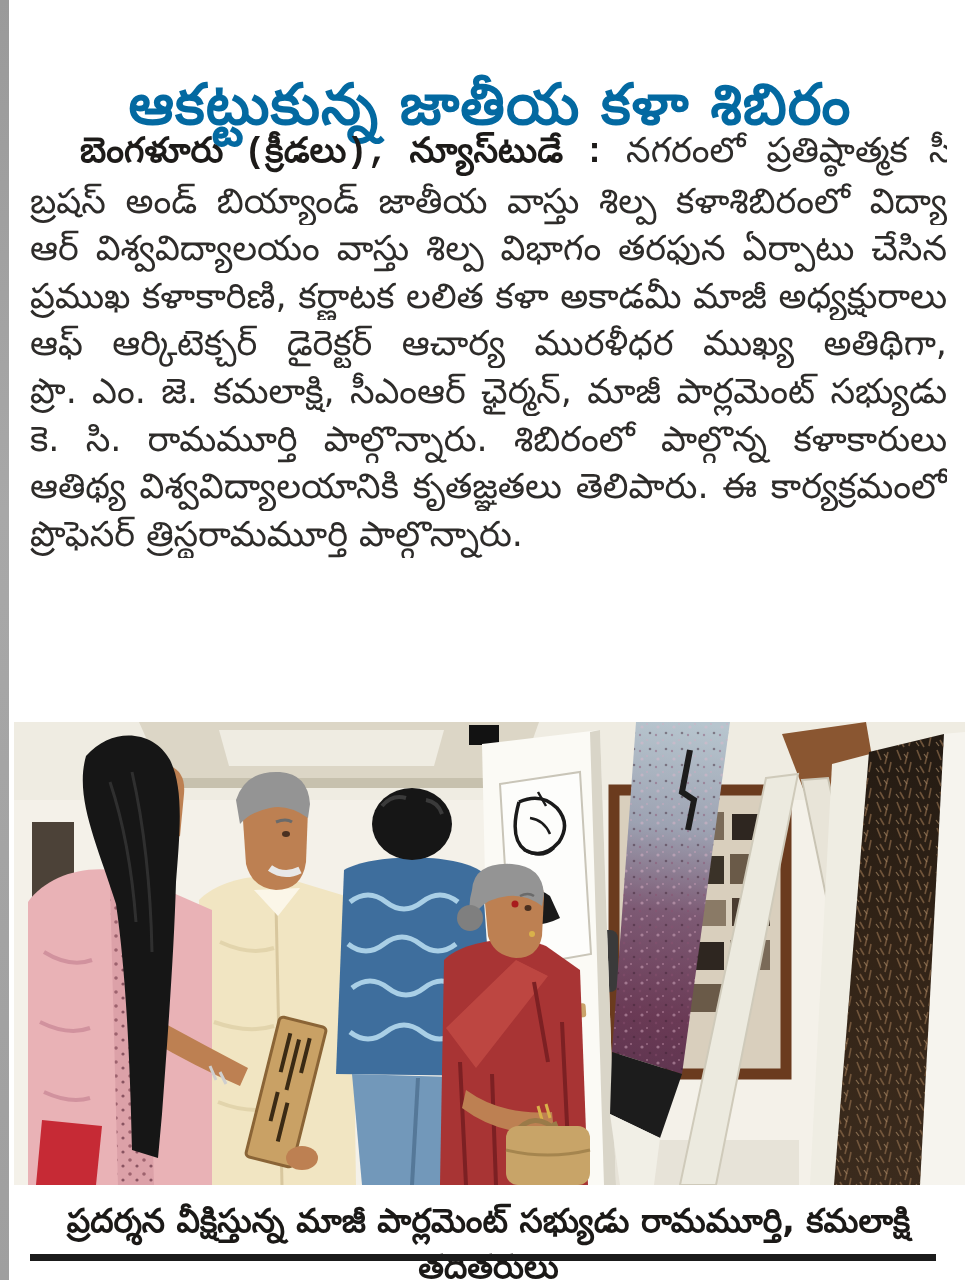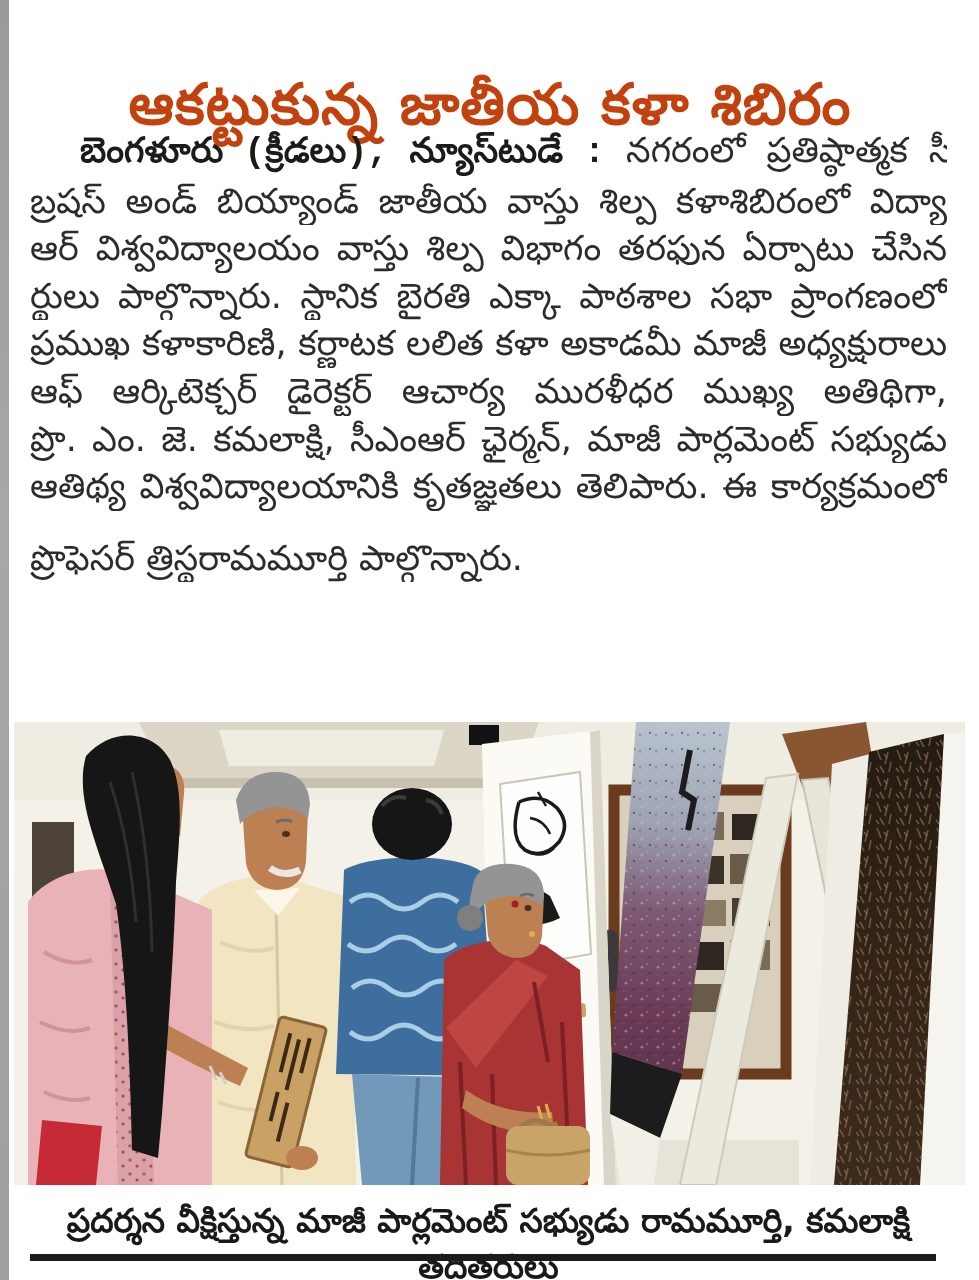--- a/index.html
+++ b/index.html
@@ -5,30 +5,30 @@
   html,body{margin:0;padding:0;}
   body{
     width:979px;height:1280px;position:relative;background:#ffffff;
     font-family:"DejaVu Sans","Liberation Sans",sans-serif;
     overflow:hidden;
   }
   .edge-strip{position:absolute;left:0;top:0;width:9px;height:1280px;background:linear-gradient(180deg,#9a9a9a,#a8a8a8 40%,#9f9f9f);}
   .headline{
     position:absolute;left:40px;top:30px;width:900px;
     text-align:center;font-size:57px;line-height:72px;font-weight:800;
-    color:#c2410c;letter-spacing:1px;
+    color:#0369a1;letter-spacing:1px;
   }
   .body-text{
     position:absolute;left:30px;top:130px;width:917px;
     font-size:35px;color:#2e2c2a;
   }
   .bline{height:47.6px;line-height:47.6px;white-space:nowrap;
     text-align:justify;text-align-last:justify;overflow:hidden;}
   .bline.first{text-indent:50px;font-family:Liberation Mono, monospace;}
-  .bline.last{text-align:left;text-align-last:left;margin-top:24px;}
+  .bline.last{text-align:left;text-align-last:left;}
   .bold{font-weight:800;color:#1d1b19;}
   .photo-wrap{
     position:absolute;left:14px;top:722px;width:951px;height:463px;background:#f4f1e9;
   }
   .photo-wrap svg{display:block;width:951px;height:463px;}
   .caption{
     position:absolute;left:30px;top:1198px;width:917px;
     text-align:center;font-size:33px;line-height:46px;font-weight:800;color:#1b1917;
   }
   .bottom-rule{
@@ -39,24 +39,24 @@
 <body>
 
 <div class="edge-strip"></div>
 
 <h1 class="headline">ఆకట్టుకున్న జాతీయ కళా శిబిరం</h1>
 
 <div class="body-text">
   <div class="bline first"><span class="bold">బెంగళూరు (క్రీడలు), న్యూస్‌టుడే :</span><span> నగరంలో ప్రతిష్ఠాత్మక సీఎం</span></div>
   <div class="bline">బ్రషస్ అండ్ బియ్యాండ్ జాతీయ వాస్తు శిల్ప కళాశిబిరంలో విద్యా</div>
   <div class="bline">ఆర్ విశ్వవిద్యాలయం వాస్తు శిల్ప విభాగం తరఫున ఏర్పాటు చేసిన</div>
-  <div class="bline">ర్థులు పాల్గొన్నారు. స్థానిక బైరతి ఎక్కా పాఠశాల సభా ప్రాంగణంలో</div>
   <div class="bline">ప్రముఖ కళాకారిణి, కర్ణాటక లలిత కళా అకాడమీ మాజీ అధ్యక్షురాలు</div>
   <div class="bline">ఆఫ్ ఆర్కిటెక్చర్ డైరెక్టర్ ఆచార్య మురళీధర ముఖ్య అతిథిగా,</div>
   <div class="bline">ప్రొ. ఎం. జె. కమలాక్షి, సీఎంఆర్ ఛైర్మన్, మాజీ పార్లమెంట్ సభ్యుడు</div>
+  <div class="bline">కె. సి. రామమూర్తి పాల్గొన్నారు. శిబిరంలో పాల్గొన్న కళాకారులు</div>
   <div class="bline">ఆతిథ్య విశ్వవిద్యాలయానికి కృతజ్ఞతలు తెలిపారు. ఈ కార్యక్రమంలో</div>
   <div class="bline last">ప్రొఫెసర్ త్రిస్థరామమూర్తి పాల్గొన్నారు.</div>
 </div>
 
 <div class="photo-wrap">
 <svg viewBox="0 0 951 463" xmlns="http://www.w3.org/2000/svg">
   <defs>
     <linearGradient id="purpleArt" gradientUnits="userSpaceOnUse" x1="669" y1="0" x2="615" y2="420">
       <stop offset="0" stop-color="#b7c5ce"></stop>
       <stop offset="0.25" stop-color="#9da2b2"></stop>

